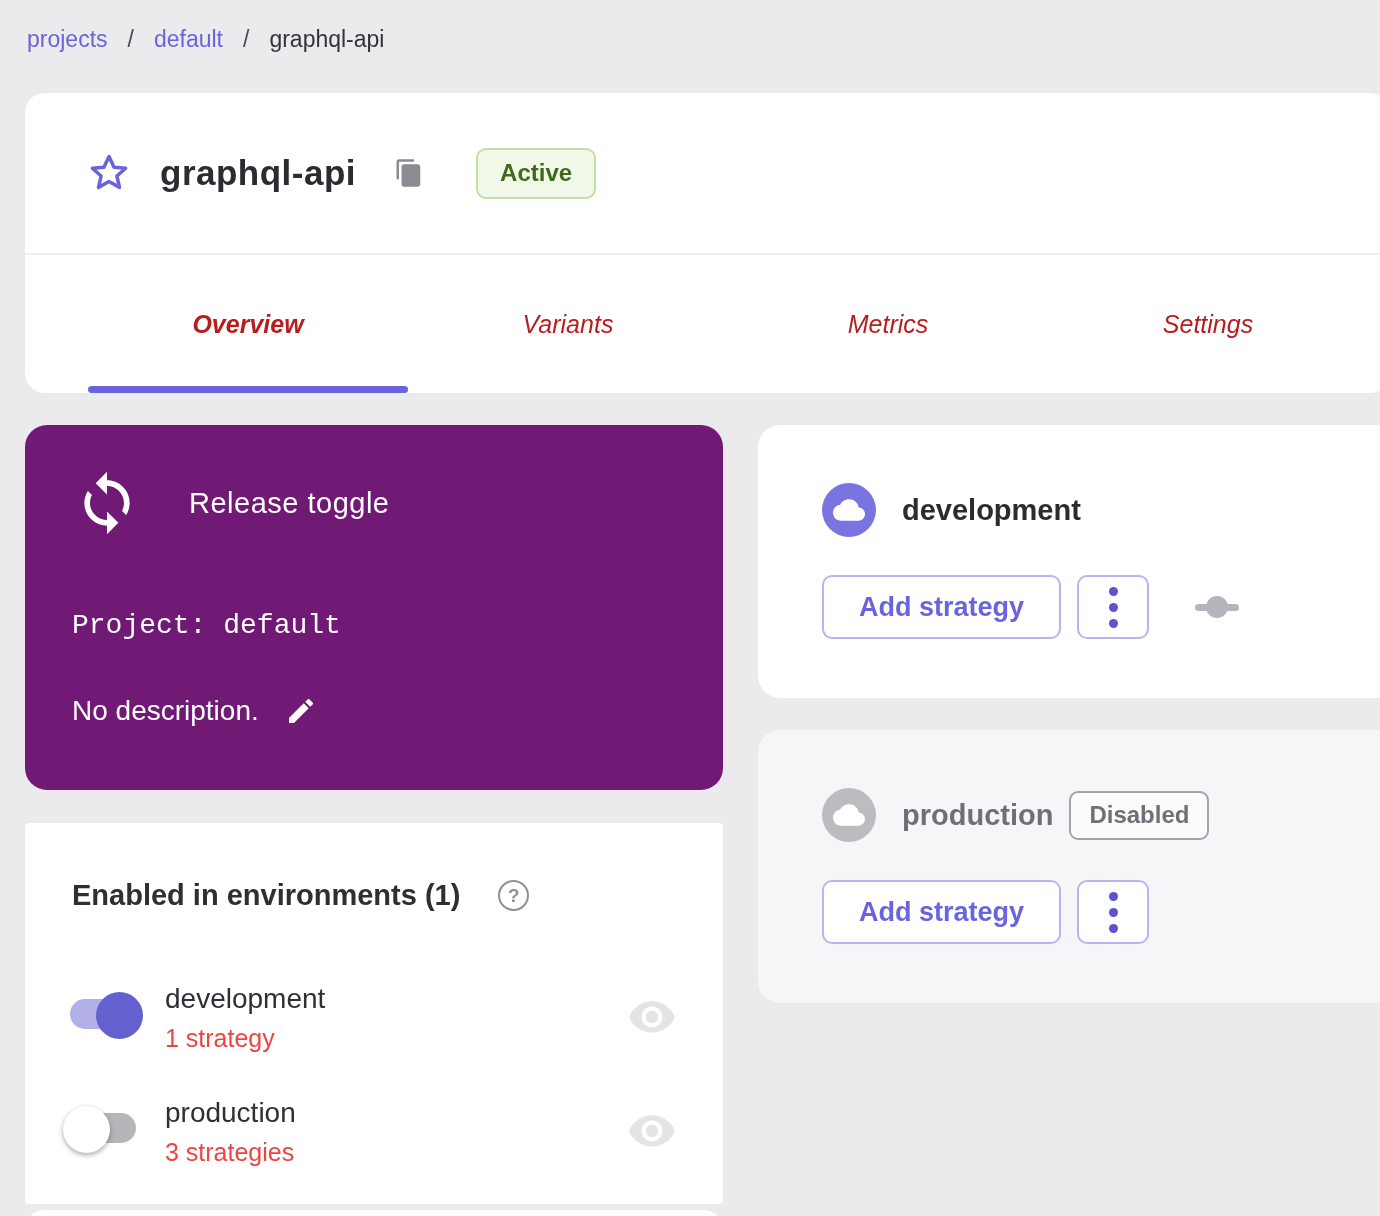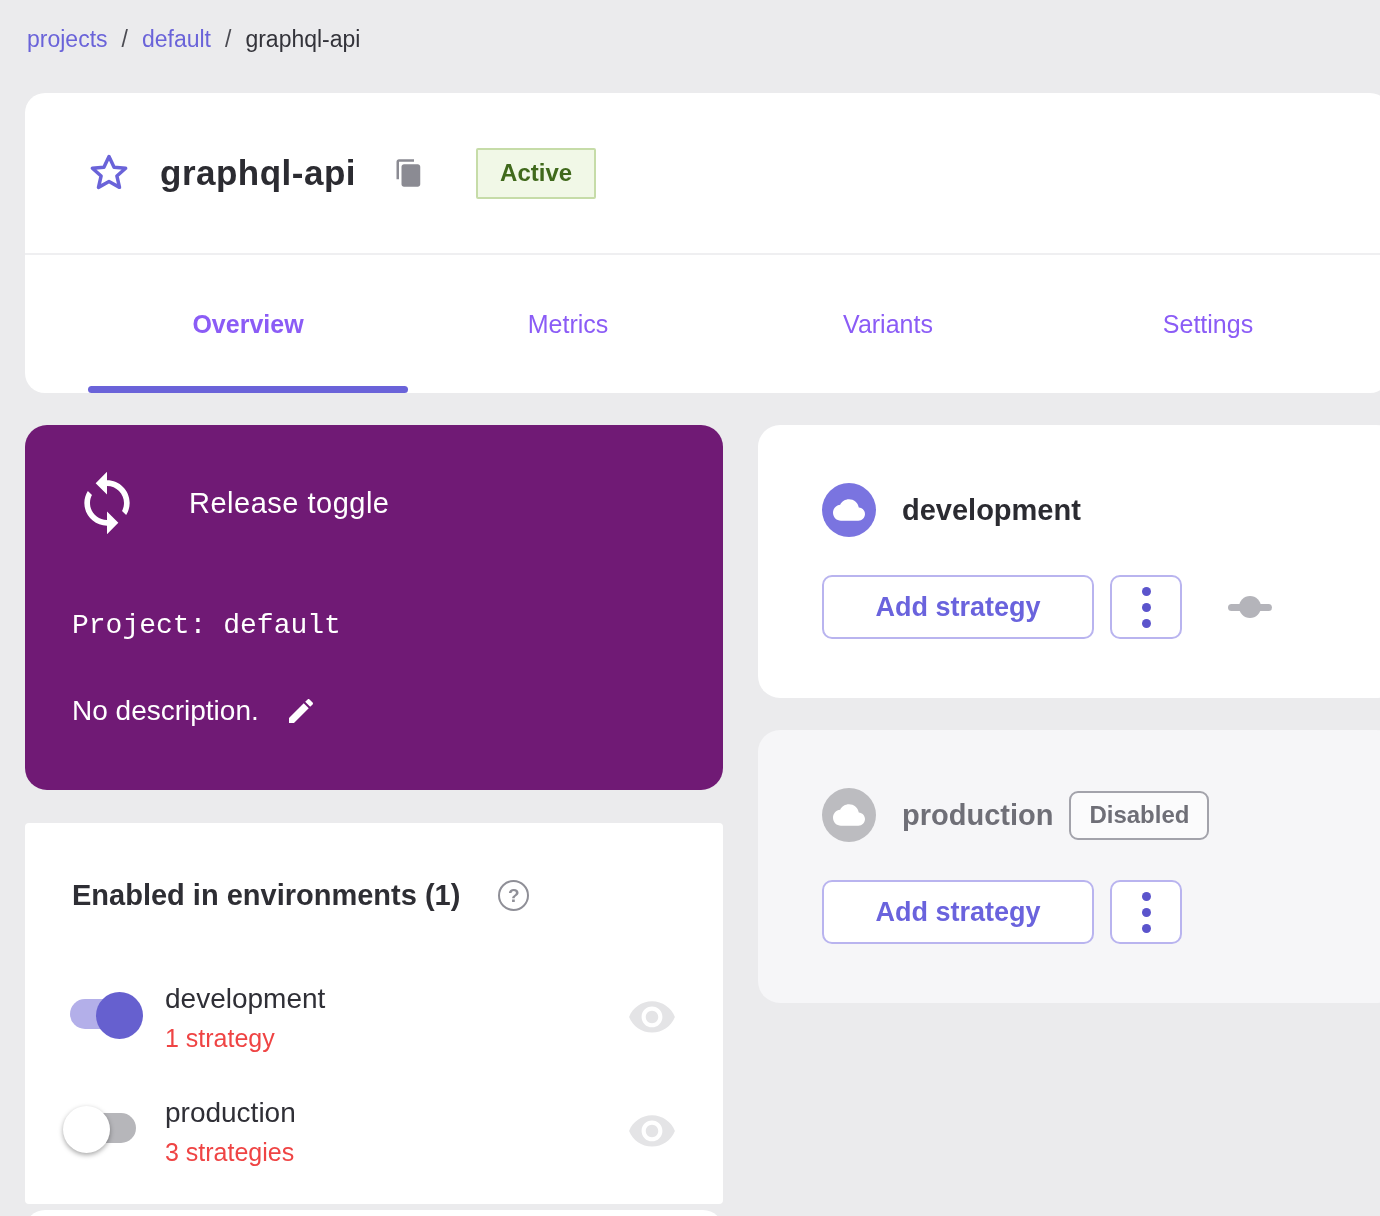--- a/index.html
+++ b/index.html
@@ -1,33 +1,33 @@
 <!DOCTYPE html>
 <html><head>
 <meta charset="utf-8">
 <style>
   * { margin:0; padding:0; box-sizing:border-box; }
   html,body { width:1380px; height:1216px; overflow:hidden; }
   body { background:#ebebed; font-family:"Liberation Sans", sans-serif; color:#2f2f36; position:relative; }
 
   
-  .breadcrumb { position:absolute; left:27px; top:26px; font-size:23px; display:flex; gap:14px; align-items:flex-start; }
+  .breadcrumb { position:absolute; left:27px; top:26px; font-size:23px; display:flex; gap:20px; align-items:flex-start; }
   .crumb-link { color:#6a63d9; cursor:pointer; }
   .crumb-sep { color:#4b4b52; }
   .crumb-current { color:#33333a; }
 
   
   .header-card { position:absolute; left:25px; top:93px; width:1365px; height:300px; background:#fff; border-radius:20px; }
   .header-top { height:160px; display:flex; align-items:center; padding-left:63px; }
   .star { width:42px; height:42px; }
   .page-title { font-size:35px; margin-left:30px; color:#2b2b31; letter-spacing:.5px; }
   .copy { width:30px; height:30px; margin-left:38px; }
-  .badge-active { margin-left:52px; padding:9px 22px 10px; border:2px solid #c6dca8; background:#f1f8e7; color:#40691c; font-weight:bold; font-size:24px; border-radius:2px; }
+  .badge-active { margin-left:52px; padding:9px 22px 10px; border:2px solid #c6dca8; background:#f1f8e7; color:#40691c; font-weight:bold; font-size:24px; border-radius:10px; }
   .tabs { position:absolute; left:0; top:160px; width:100%; height:140px; border-top:2px solid #efeff1; display:flex; padding-left:63px; }
-  .tab { width:320px; height:100%; display:flex; align-items:center; justify-content:center; font-size:25px; color:#8b5cf6; position:relative; cursor:pointer; }
+  .tab { width:320px; height:100%; display:flex; align-items:center; justify-content:center; font-size:25px; color:#b91c1c; position:relative; cursor:pointer;font-style:italic; }
   .tab.active { font-weight:bold; }
   .tab.active .tab-underline { position:absolute; left:0; bottom:0; width:100%; height:7px; background:#6a63d9; border-radius:4px; }
 
   
   .release-card { position:absolute; left:25px; top:425px; width:698px; height:365px; background:#701a75; border-radius:22px; color:#fff; }
   .release-head { position:absolute; left:48px; top:44px; display:flex; align-items:center; }
   .loop-icon { width:68px; height:68px; }
   .release-type { font-size:29px; margin-left:48px; letter-spacing:.5px; }
   .release-project { position:absolute; left:47px; top:185px; font-size:28px;font-family:Liberation Mono, monospace; }
   .release-desc { position:absolute; left:47px; top:270px; font-size:28px; display:flex; align-items:center; }
@@ -39,21 +39,21 @@
   .env-prod { top:730px; background:#f6f6f8; }
   .env-head { position:absolute; left:64px; top:58px; display:flex; align-items:center; }
   .env-avatar { width:54px; height:54px; border-radius:50%; display:flex; align-items:center; justify-content:center; }
   .avatar-purple { background:#7a74e0; }
   .avatar-gray { background:#bcbcc0; }
   .cloud { width:32px; height:32px; }
   .env-name { margin-left:26px; font-size:29px; font-weight:bold; color:#2b2b31; }
   .env-name.muted { color:#6f6f77; }
   .badge-disabled { margin-left:16px; padding:8px 18px 9px; border:2px solid #a3a3ab; border-radius:9px; color:#6f6f77; font-weight:bold; font-size:24px; background:#fbfbfc; }
   .env-actions { position:absolute; left:64px; top:150px; display:flex; align-items:center; }
-  .btn-add { width:272px; height:64px; background:#fff; border:2px solid #b9b4ef; border-radius:10px; color:#6a63dd; font-weight:bold; font-size:27px; font-family:inherit; cursor:pointer; }
+  .btn-add { width:239px; height:64px; background:#fff; border:2px solid #b9b4ef; border-radius:10px; color:#6a63dd; font-weight:bold; font-size:27px; font-family:inherit; cursor:pointer; }
   .btn-kebab { width:72px; height:64px; margin-left:16px; background:#fff; border:2px solid #b9b4ef; border-radius:10px; display:flex; flex-direction:column; align-items:center; justify-content:center; gap:7px; cursor:pointer; }
   .btn-kebab i { width:9px; height:9px; border-radius:50%; background:#5b54cc; }
   .slider-glyph { margin-left:46px; width:44px; height:26px; }
 
   
   .enabled-card { position:absolute; left:25px; top:823px; width:698px; height:381px; background:#fff; border-radius:4px; }
   .enabled-head { position:absolute; left:47px; top:56px; display:flex; align-items:center; }
   .enabled-title { font-size:29px; font-weight:bold; color:#2e2e34; }
   .help-icon { margin-left:38px; width:31px; height:31px; border:2.5px solid #8f8f97; border-radius:50%; color:#8f8f97; font-size:19px; font-weight:bold; display:flex; align-items:center; justify-content:center; cursor:pointer; }
   .help-icon::before { content:"?"; }
@@ -95,24 +95,24 @@
       <path d="M8 7h11v14H8z" fill="#8b8b93"></path>
     </svg>
     <span class="badge-active">Active</span>
   </div>
   <div class="tabs">
     <div class="tab active">
       <span>Overview</span>
       <span class="tab-underline"></span>
     </div>
     <div class="tab">
+      <span>Variants</span>
+    </div>
+    <div class="tab">
       <span>Metrics</span>
-    </div>
-    <div class="tab">
-      <span>Variants</span>
     </div>
     <div class="tab">
       <span>Settings</span>
     </div>
   </div>
 </section>
 
 <section class="release-card">
   <div class="release-head">
     <svg class="loop-icon" viewBox="0 0 24 24" fill="#ffffff">

